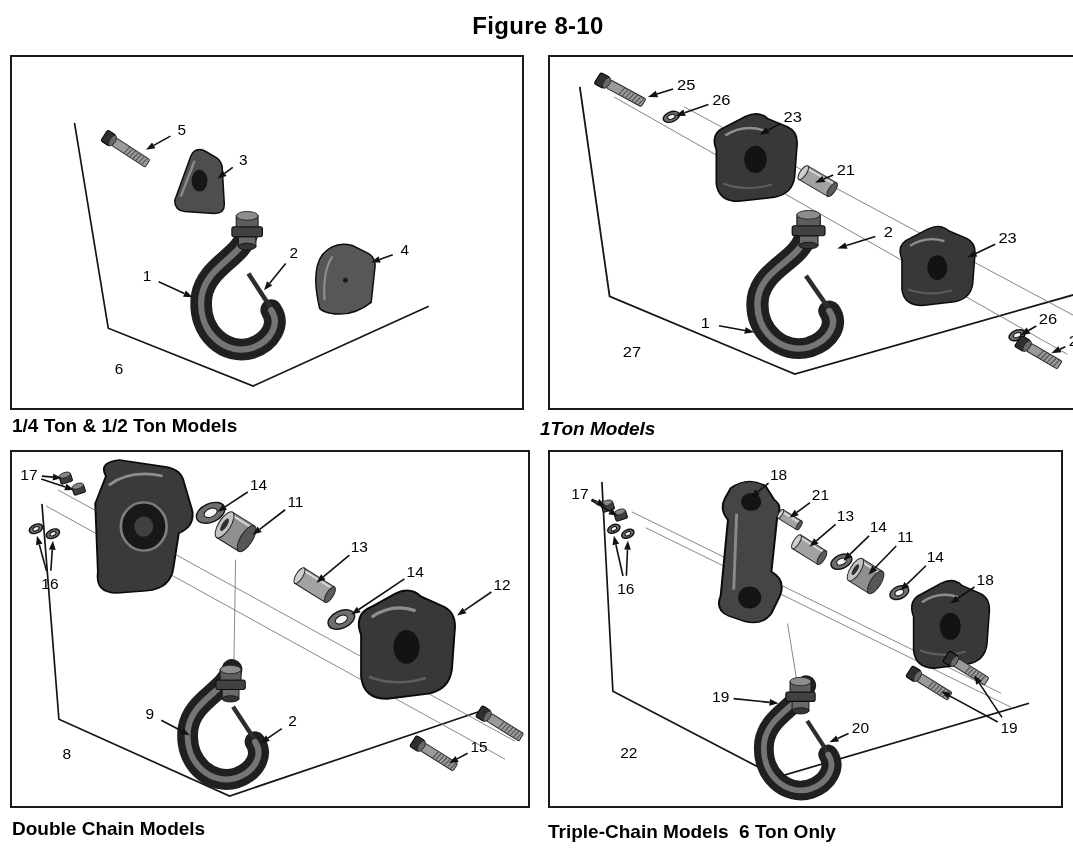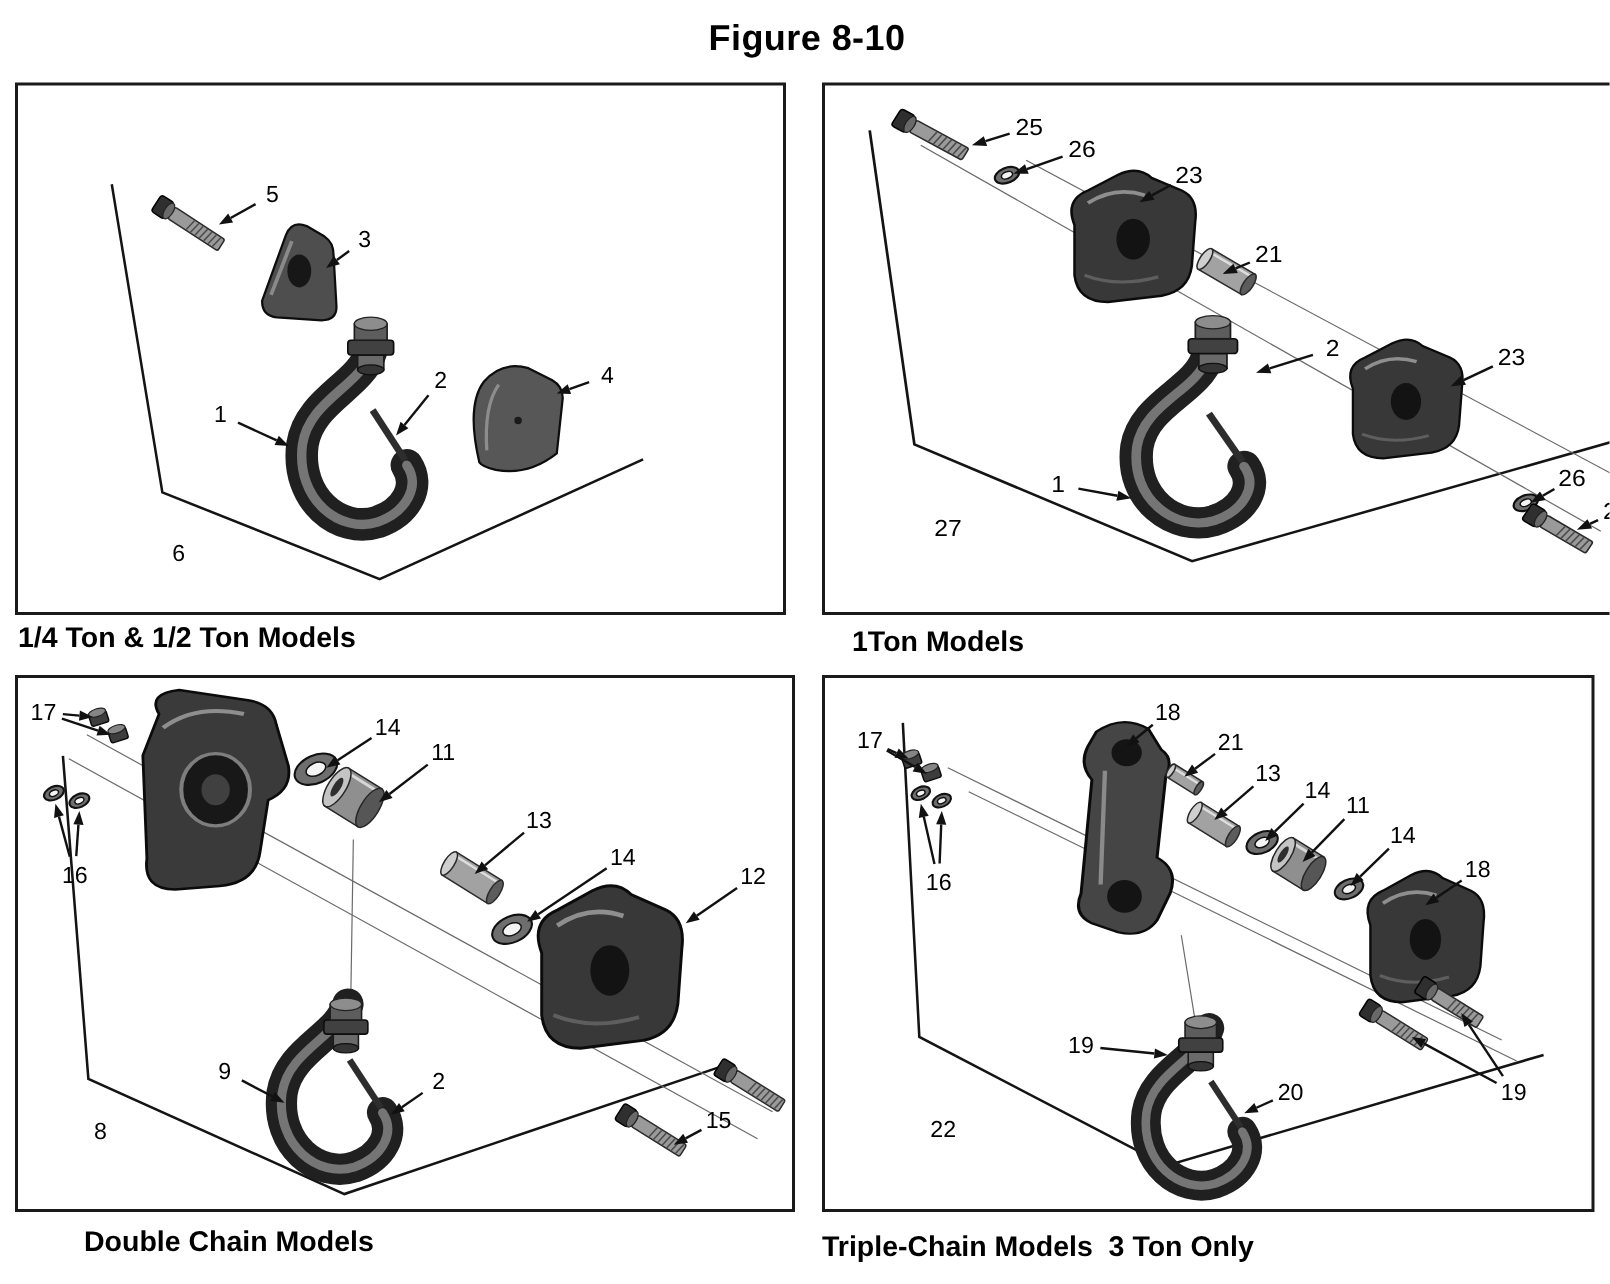--- a/index.html
+++ b/index.html
@@ -25,22 +25,22 @@
   #panel-box-1 { left:548px; top:55px;  width:551px; height:355px; }
   #panel-box-2 { left:10px;  top:450px; width:520px; height:358px; }
   #panel-box-3 { left:548px; top:450px; width:515px; height:358px; }
   .panel svg { display:block; width:100%; height:100%; }
   .caption {
     position:absolute;
     font-weight:bold; font-size:19px;
     white-space:pre;
   }
   #caption-0 { left:12px;  top:415px;text-align:right; }
-  #caption-1 { left:568px; top:418px; }
-  #caption-2 { left:12px;  top:818px;margin-left:44px; }
+  #caption-1 { left:540px; top:418px;font-style:italic; }
+  #caption-2 { left:12px;  top:818px; }
   #caption-3 { left:548px; top:821px; }
 </style>
 </head>
 <body>
 
 <div class="fig-title">Figure 8-10</div>
 
 <div class="panel" id="panel-box-0">
   <svg id="panel-svg-0" viewBox="0 0 514 352" preserveAspectRatio="none">
       <polyline points="63,66 97,272 243,330 420,250" fill="none" stroke="#141414" stroke-width="1.7"></polyline>
@@ -626,13 +626,13 @@
       </g>
       <g>
         <text x="79" y="307" text-anchor="middle" font-size="15.5" font-family="Liberation Sans, sans-serif" fill="#000">22</text>
       </g>
     </svg>
 </div>
 
 <div class="caption" id="caption-0">1/4 Ton &amp; 1/2 Ton Models</div>
 <div class="caption" id="caption-1">1Ton Models</div>
 <div class="caption" id="caption-2">Double Chain Models</div>
-<div class="caption" id="caption-3">Triple-Chain Models  3 Ton Only</div>
+<div class="caption" id="caption-3">Triple-Chain Models  6 Ton Only</div>
 
 </body></html>

